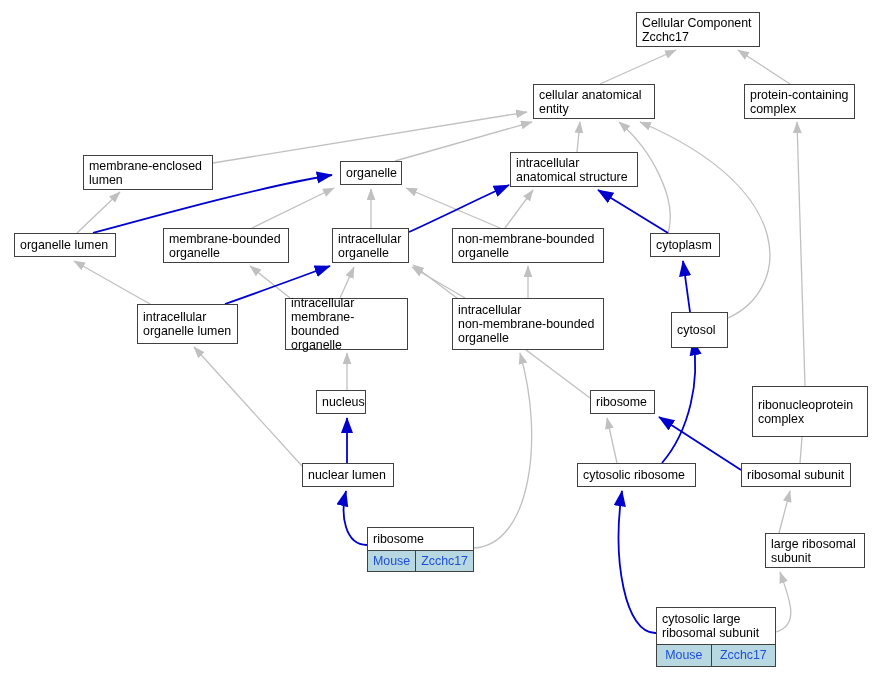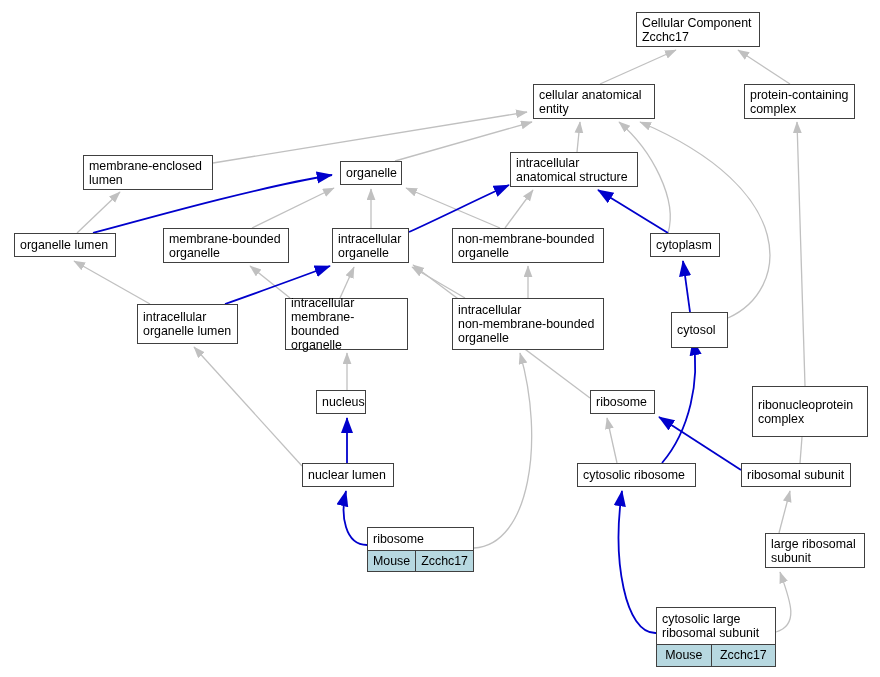--- a/index.html
+++ b/index.html
@@ -46,21 +46,21 @@
   .gene-row {
     display: flex;
     flex-direction: row;
     height: 21px;
   }
   .gene-cell {
     flex: 1 1 auto;
     background: #b7d8e0;
     font-size: 12.4px;
     line-height: 20px;
-    color: #000000;
+    color: #1d4ed8;
     text-align: center;
     border-right: 1px solid #404040;
     white-space: nowrap;
     padding: 0 4px;
   }
   .gene-cell:last-child { border-right: none; }
 </style>
 </head>
 <body>
 

